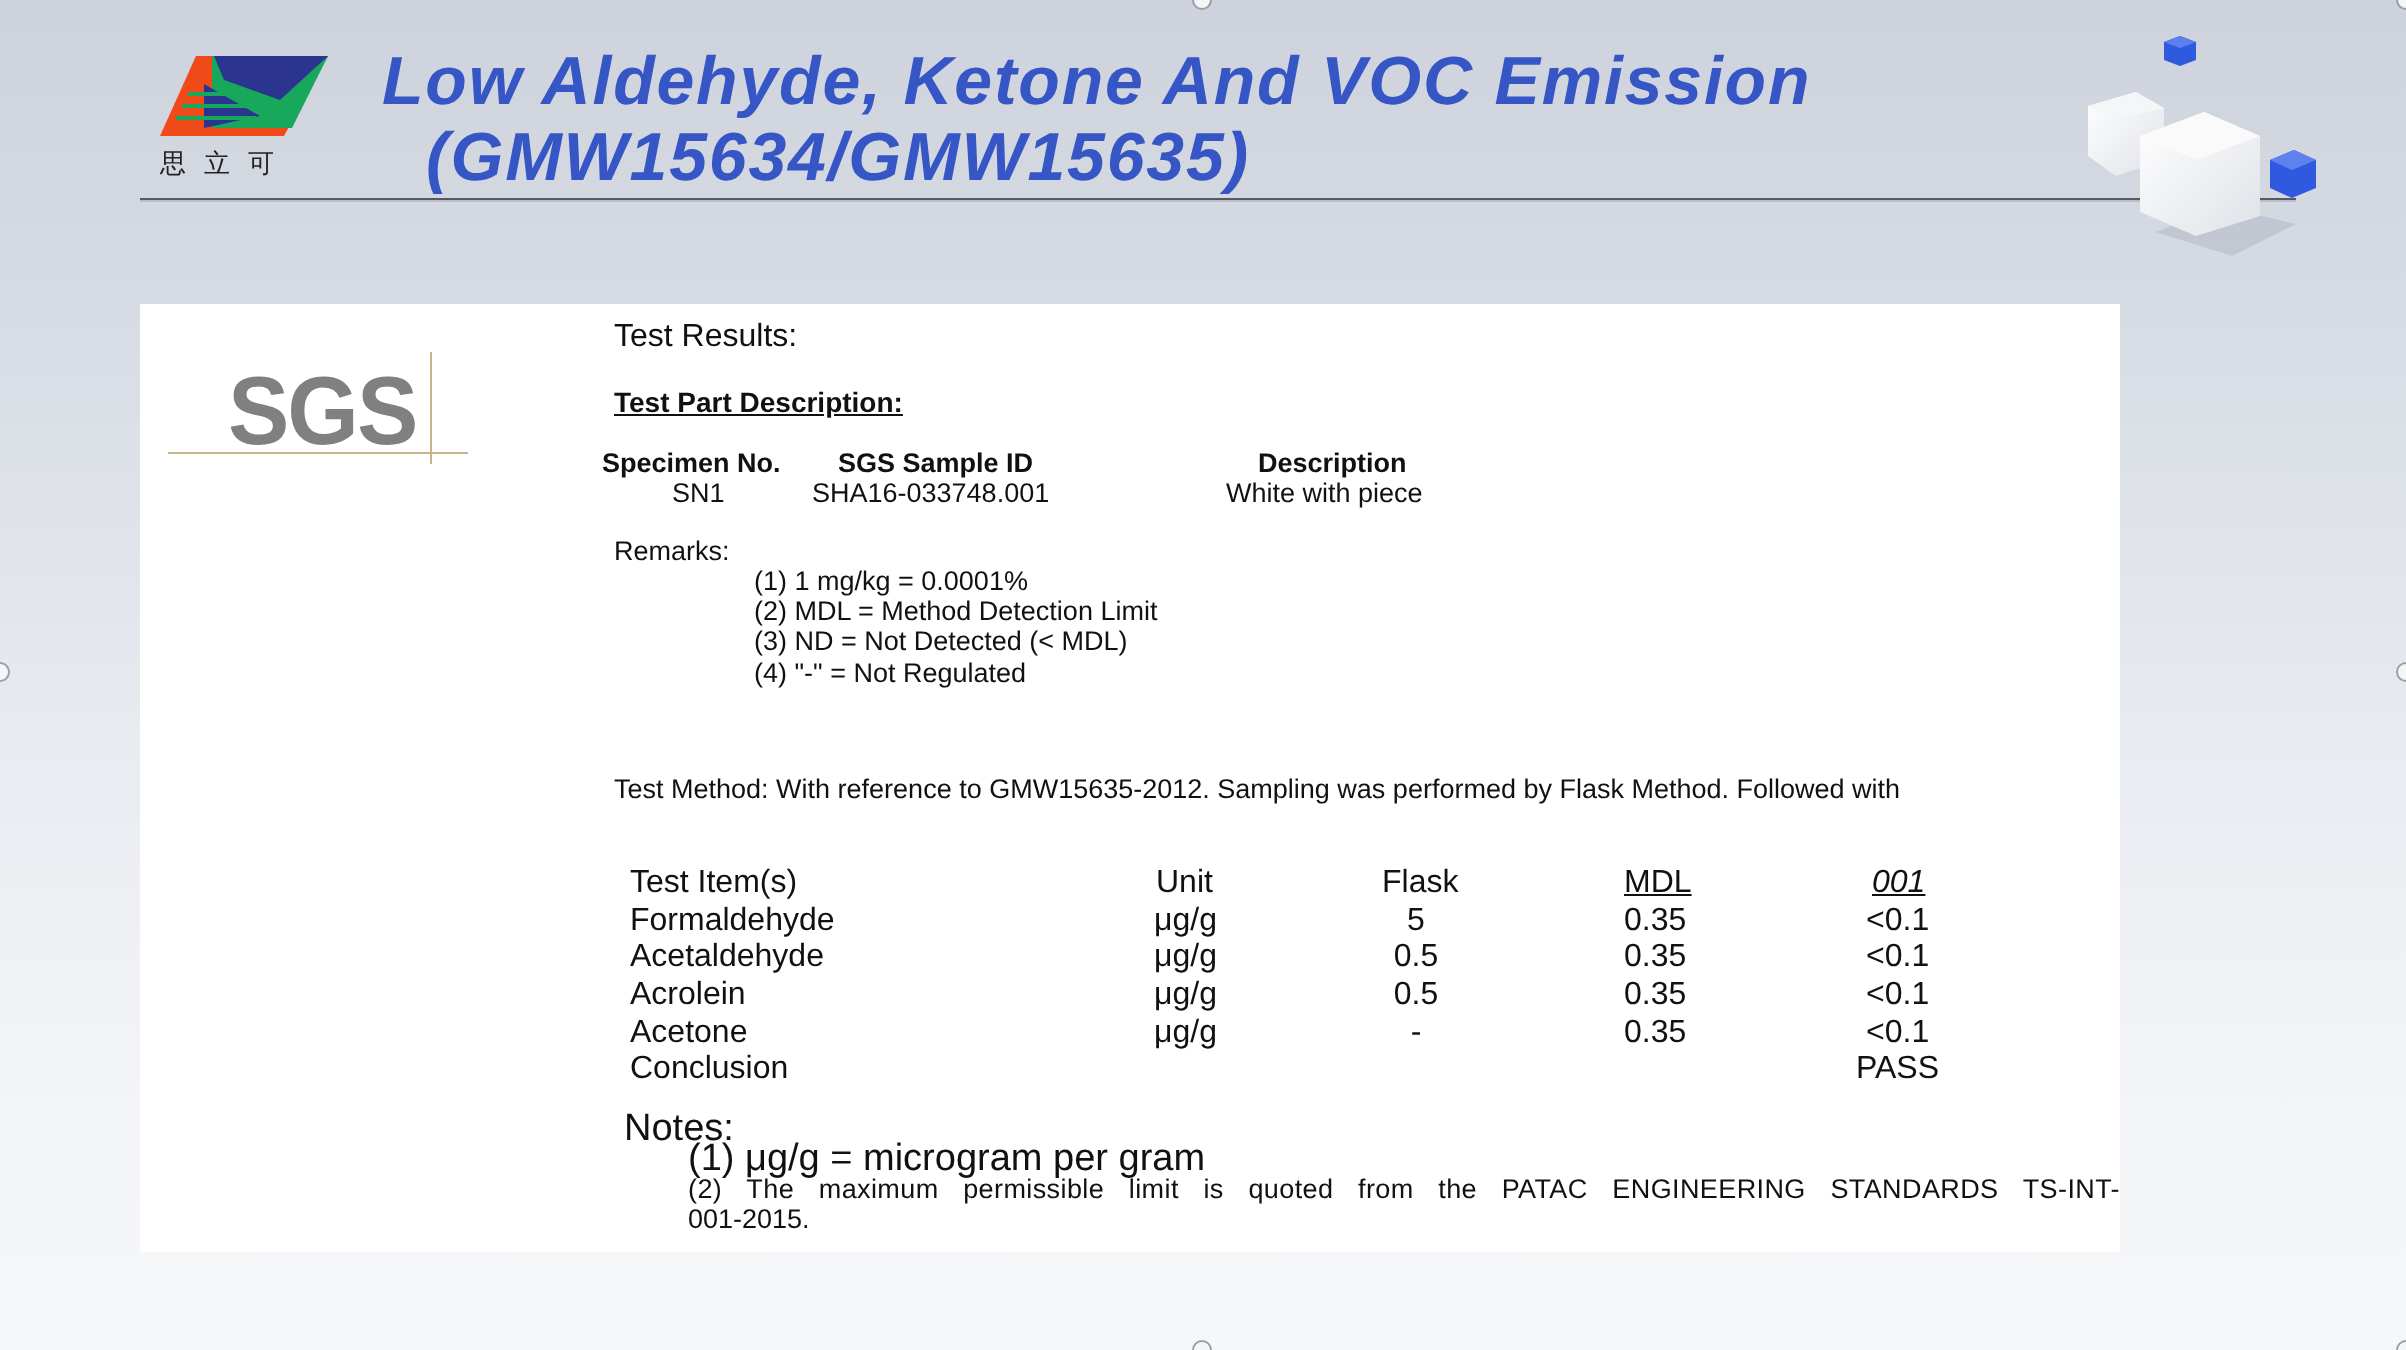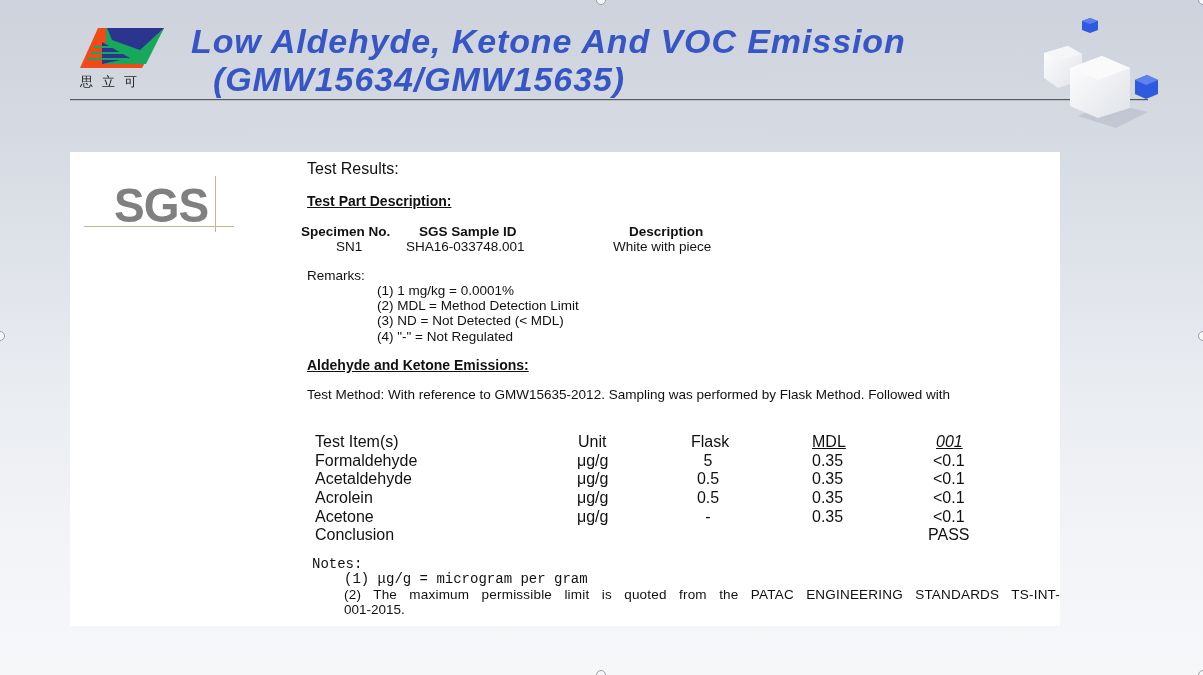--- a/index.html
+++ b/index.html
@@ -30,21 +30,21 @@
   .remarks { left: 237px; top: 116px; font-size: 13.5px; }
   .remark-list { position: absolute; left: 307px; top: 131px; font-size: 13.5px; line-height: 15.2px; }
   .h-ald { left: 237px; top: 205px; }
   .method { left: 237px; top: 235px; font-size: 13.5px; line-height: 16px; }
   .method .l2 { padding-left: 112px; display: block; }
 
   .t { position: absolute; font-size: 16px; }
   .hdr-u { text-decoration: underline; }
   .hdr-ui { text-decoration: underline; font-style: italic; }
   .c { text-align: center; }
-  .notes { left: 242px; top: 405px; font-size: 14px; line-height: 15px; font-family: Liberation Mono, monospace; }
+  .notes { left: 242px; top: 405px; font-size: 19px; line-height: 15px; }
   .notes .item { padding-left: 32px; display: block; }
   .note2 { position: absolute; left: 274px; top: 435px; width: 716px; font-size: 13.5px; line-height: 15px; text-align: justify; text-align-last: justify; letter-spacing: 0.2px; }
   .note2b { position: absolute; left: 274px; top: 450px; font-size: 13.5px; }
 
   .handle { position: absolute; width: 8px; height: 8px; border: 1px solid #9a9ea6; border-radius: 50%; background: #f5f6f8; }
 </style>
 </head>
 <body>
 
 <svg class="logo" viewBox="0 0 84 42" style="height:42px">
@@ -100,21 +100,20 @@
   <div class="abs" style="left:543px;top:87px">White with piece</div>
 
   <div class="abs remarks">Remarks:</div>
   <div class="remark-list">
     <div>(1)  1 mg/kg = 0.0001%</div>
     <div>(2)  MDL = Method Detection Limit</div>
     <div>(3)  ND = Not Detected (&lt; MDL)</div>
     <div>(4)  "-" = Not Regulated</div>
   </div>
 
-  <div class="abs h-ald u">Aldehyde and Ketone Emissions:</div>
   <div class="abs method">
     <span>Test Method: With reference to GMW15635-2012. Sampling was performed by Flask Method. Followed with</span>
   </div>
 
   <div>
     <div class="t" style="left:245px;top:281px">Test Item(s)</div>
     <div class="t" style="left:508px;top:281px">Unit</div>
     <div class="t" style="left:621px;top:281px">Flask</div>
     <div class="t hdr-u" style="left:742px;top:281px">MDL</div>
     <div class="t hdr-ui" style="left:866px;top:281px">001</div>

